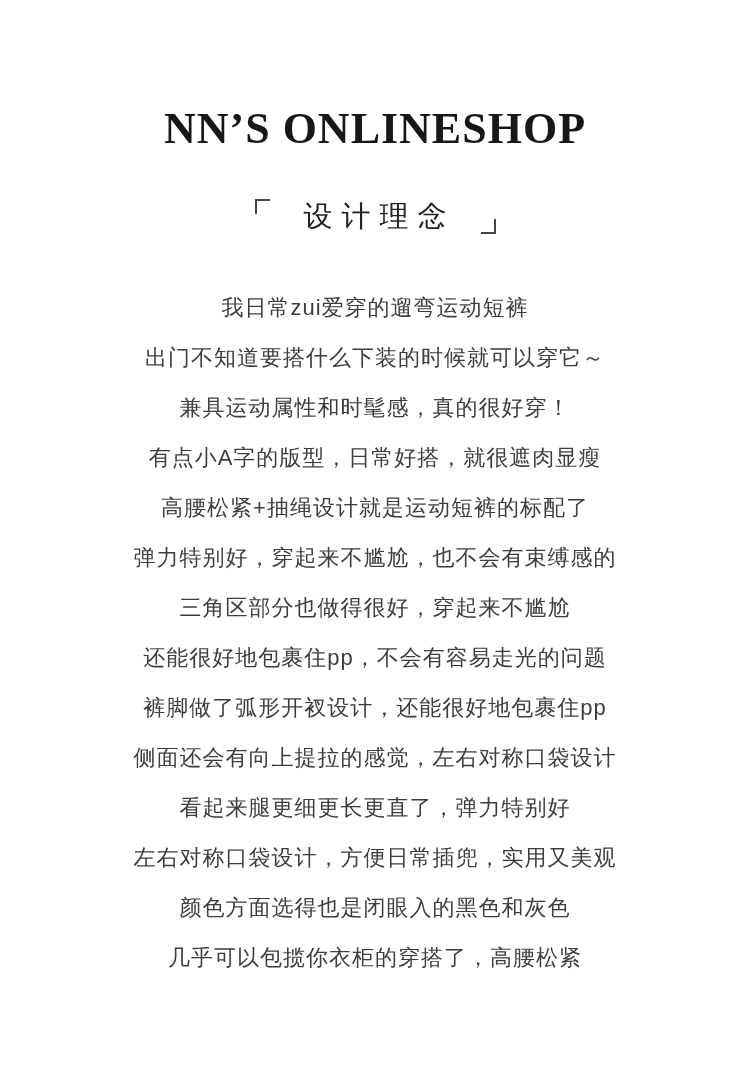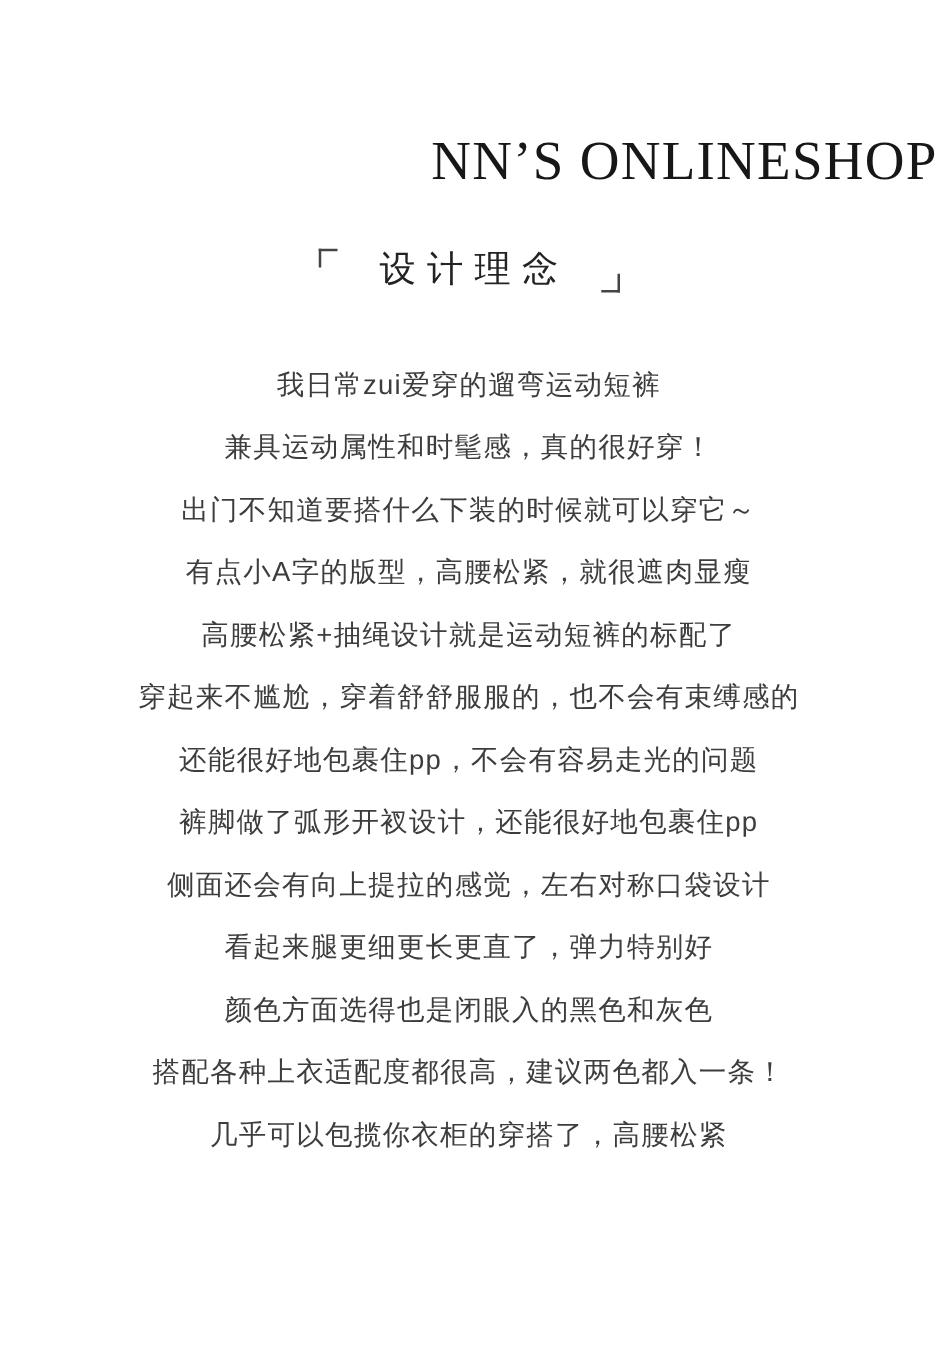--- a/index.html
+++ b/index.html
@@ -14,24 +14,24 @@
     background: #ffffff;
     overflow: hidden;
     font-family: "Liberation Sans", "DejaVu Sans", sans-serif;
   }
   .shop-title {
     position: absolute;
     top: 101px;
     left: 0;
     width: 100%;
     margin: 0;
-    text-align: right;
+    text-align: center;
     font-family: "Liberation Serif", "DejaVu Serif", serif;
     font-size: 44px;
-    font-weight: 400;
+    font-weight: 700;
     letter-spacing: 1px;
     color: #171717;
     line-height: 56px;
   }
   .section-header {
     position: absolute;
     top: 192px;
     left: 0;
     width: 100%;
     height: 48px;
@@ -93,27 +93,28 @@
 
   <div class="section-header">
     <span class="bracket open"></span>
     <span class="section-title">设计理念</span>
     <span class="bracket close"></span>
   </div>
 
   <div class="description-text">
 
   <p>我日常zui爱穿的遛弯运动短裤</p>
+      <p>出门不知道要搭什么下装的时候就可以穿它～</p>
       <p>兼具运动属性和时髦感，真的很好穿！</p>
-      <p>出门不知道要搭什么下装的时候就可以穿它～</p>
-      <p>有点小A字的版型，高腰松紧，就很遮肉显瘦</p>
+      <p>有点小A字的版型，日常好搭，就很遮肉显瘦</p>
       <p>高腰松紧+抽绳设计就是运动短裤的标配了</p>
-      <p>穿起来不尴尬，穿着舒舒服服的，也不会有束缚感的</p>
+      <p>弹力特别好，穿起来不尴尬，也不会有束缚感的</p>
+      <p>三角区部分也做得很好，穿起来不尴尬</p>
       <p>还能很好地包裹住pp，不会有容易走光的问题</p>
       <p>裤脚做了弧形开衩设计，还能很好地包裹住pp</p>
       <p>侧面还会有向上提拉的感觉，左右对称口袋设计</p>
       <p>看起来腿更细更长更直了，弹力特别好</p>
+      <p>左右对称口袋设计，方便日常插兜，实用又美观</p>
       <p>颜色方面选得也是闭眼入的黑色和灰色</p>
-      <p>搭配各种上衣适配度都很高，建议两色都入一条！</p>
       <p>几乎可以包揽你衣柜的穿搭了，高腰松紧</p>
     </div>
 
 </div>
 
 </body></html>

